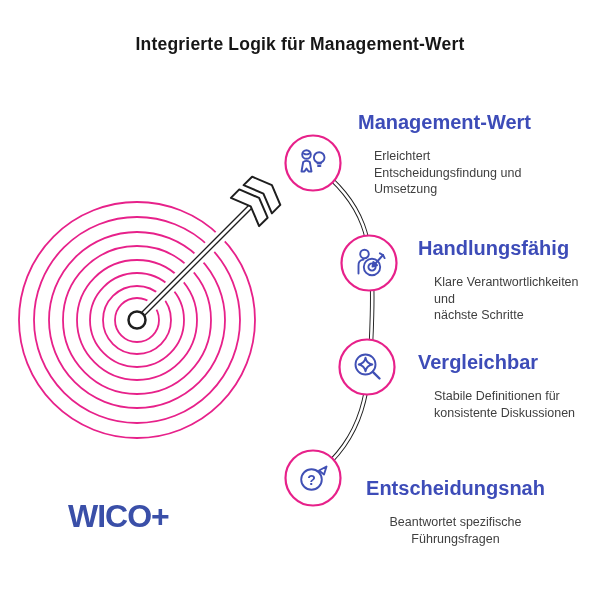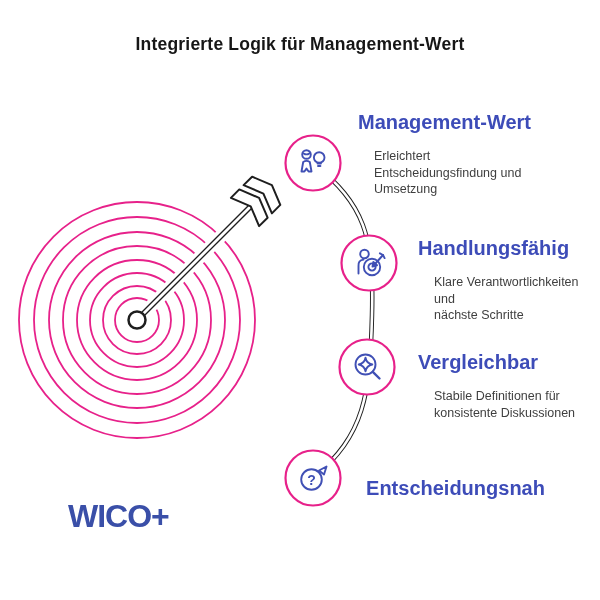--- a/index.html
+++ b/index.html
@@ -133,17 +133,19 @@
   </div>
 
   <div class="item item-3">
     <h3>Vergleichbar</h3>
     <p>Stabile Definitionen für
 konsistente Diskussionen</p>
   </div>
 
   <div class="item item-4">
     <h3>Entscheidungsnah</h3>
+    <p>Beantwortet spezifische
+Führungsfragen</p>
   </div>
 
   <div class="logo">WICO+</div>
 
 </div>
 
 </body></html>

